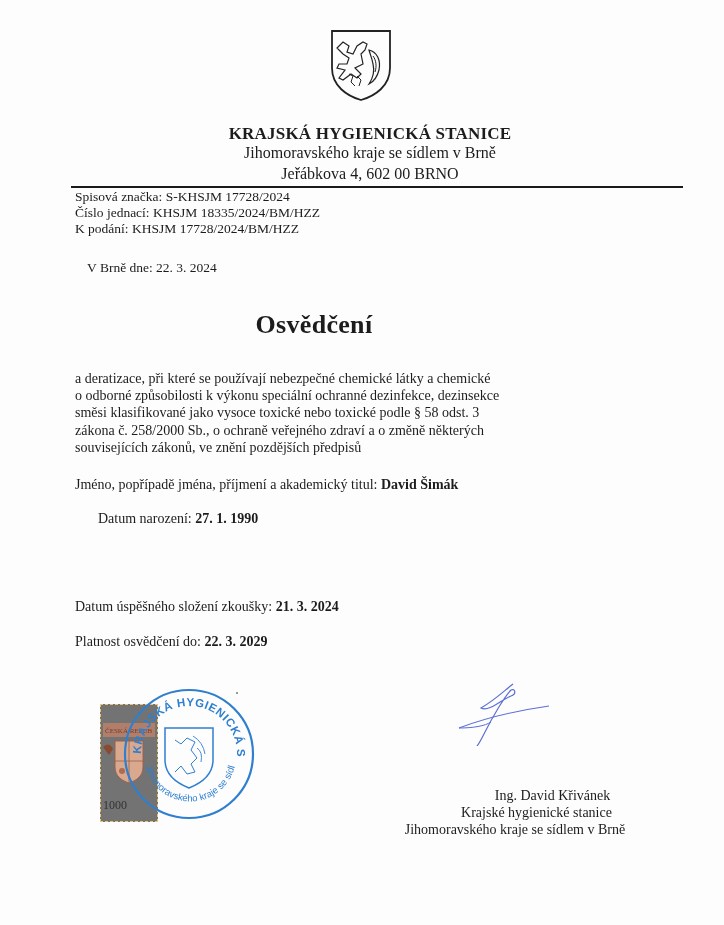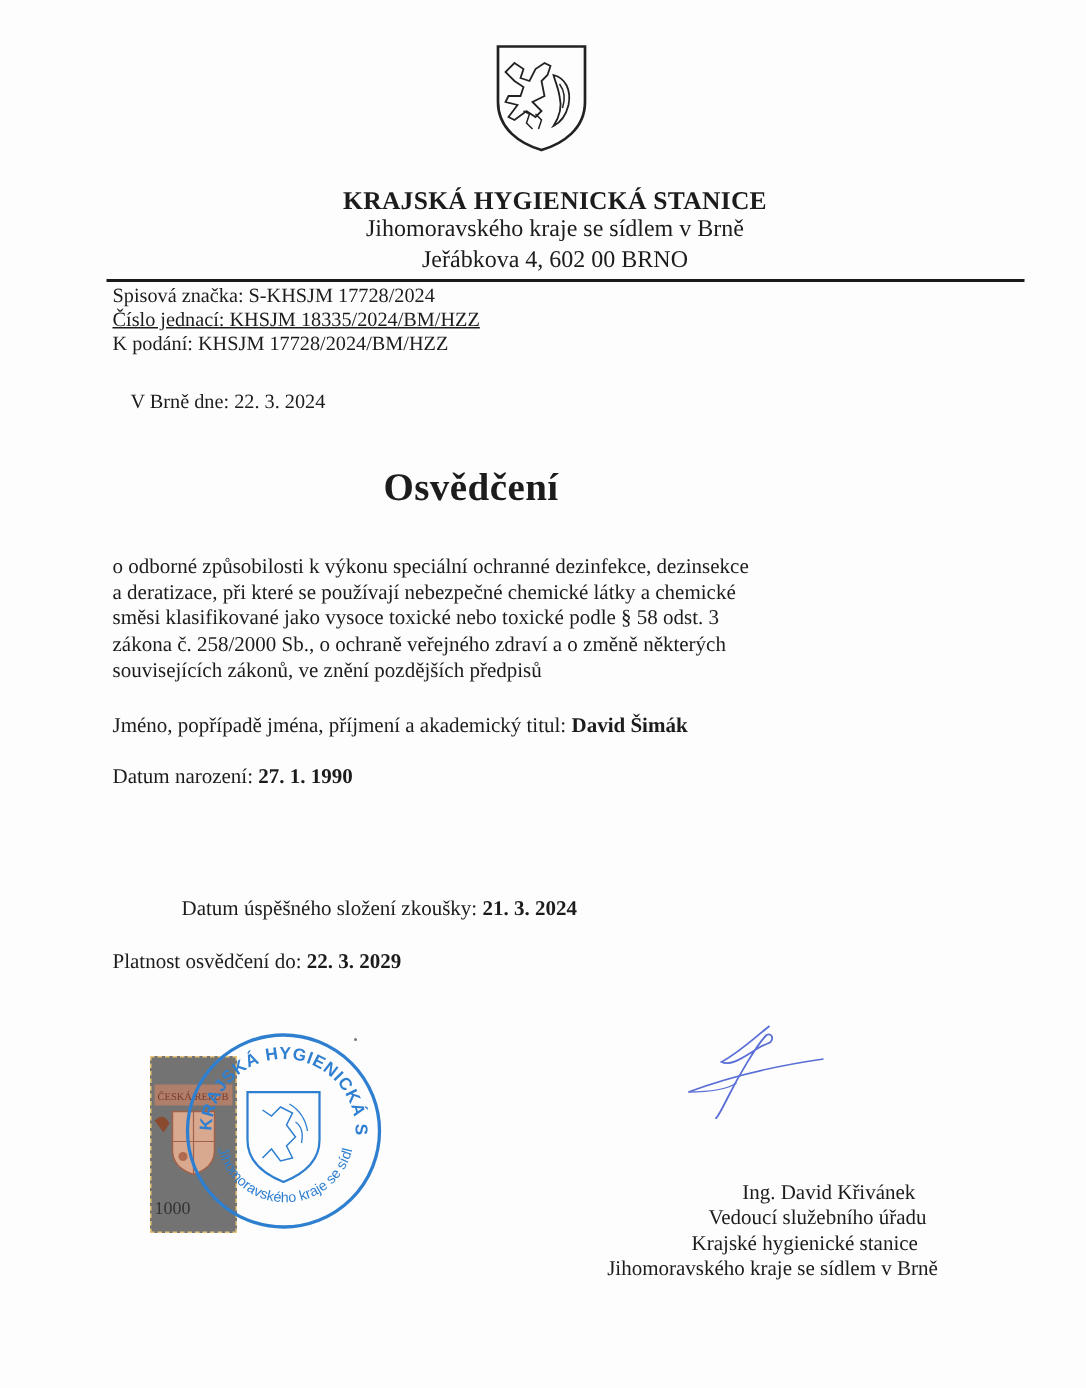--- a/index.html
+++ b/index.html
@@ -8,31 +8,31 @@
     font-family: "Liberation Serif", "DejaVu Serif", serif; color: #1c1c1c;
   }
   .page { position: absolute; inset: 0; padding-left: 26px; }
   .emblem { position: absolute; left: 329px; top: 28px; width: 64px; height: 74px; }
   .hdr { position: absolute; left: 0; width: 724px; text-align: center; white-space: nowrap; }
   .hdr-title { top: 124px; left: 8px; font-size: 17px; font-weight: bold; letter-spacing: 0.2px; }
   .hdr-sub { top: 144px; left: 8px; font-size: 16px; }
   .hdr-addr { top: 165px; left: 8px; font-size: 16px; }
   .rule { position: absolute; left: 71px; top: 186px; width: 612px; height: 2px; background: #1a1a1a; }
   .ref { position: absolute; left: 75px; font-size: 13.5px; white-space: nowrap; line-height: 16px; }
-  .ref1 { top: 189px; } .ref2 { top: 205px; text-decoration: underline; } .ref3 { top: 221px; }
+  .ref1 { top: 189px; } .ref2 { top: 205px; } .ref3 { top: 221px; }
   .date { position: absolute; left: 75px; top: 260px; font-size: 13.5px; margin-left: 12px; }
   .doc-title { position: absolute; left: 0; width: 628px; top: 310px; text-align: center; font-size: 26px; font-weight: bold; letter-spacing: 0.3px; }
   .para { position: absolute; left: 75px; top: 370px; width: 520px; font-size: 14px; line-height: 17.2px; }
   .para span { display: block; white-space: nowrap; }
   .field { position: absolute; left: 75px; font-size: 14px; white-space: nowrap; line-height: 17px; }
   .field b { font-weight: bold; }
   .f-name { top: 476px; }
-  .f-birth { top: 510px; }
+  .f-birth { top: 510px; margin-left: 23px; }
   .f-addr { top: 545px; }
-  .f-exam { top: 598px; margin-left: 46px; }
+  .f-exam { top: 598px; }
   .f-valid { top: 633px; }
   .revenue { position: absolute; left: 100px; top: 704px; width: 56px; height: 116px; background: #737373; border: 1px dashed #e9c57c; }
   .seal { position: absolute; left: 119px; top: 684px; width: 140px; height: 140px; }
   .sig { position: absolute; left: 455px; top: 676px; width: 100px; height: 70px; }
   .signblock { position: absolute; left: 350px; top: 787px; width: 330px; font-size: 14px; line-height: 17px; text-align: center; }
   .signblock div { white-space: nowrap; }
   .sb1 { padding-left: 75px; } .sb2 { padding-left: 60px; } .sb3 { padding-left: 43px; } .sb4 { padding-left: 0; }
   .dot { position: absolute; width: 2px; height: 2px; background: #777; border-radius: 1px; }
 </style>
 </head>
@@ -55,22 +55,22 @@
 
   <div class="ref ref1">Spisová značka: S-KHSJM 17728/2024</div>
   <div class="ref ref2">Číslo jednací: KHSJM 18335/2024/BM/HZZ</div>
   <div class="ref ref3">K podání: KHSJM 17728/2024/BM/HZZ</div>
 
   <div class="date">V Brně dne: 22. 3. 2024</div>
 
   <div class="doc-title">Osvědčení</div>
 
   <div class="para">
+    <span>a deratizace, při které se používají nebezpečné chemické látky a chemické</span>
     <span>o odborné způsobilosti k výkonu speciální ochranné dezinfekce, dezinsekce</span>
-    <span>a deratizace, při které se používají nebezpečné chemické látky a chemické</span>
     <span>směsi klasifikované jako vysoce toxické nebo toxické podle § 58 odst. 3</span>
     <span>zákona č. 258/2000 Sb., o ochraně veřejného zdraví a o změně některých</span>
     <span>souvisejících zákonů, ve znění pozdějších předpisů</span>
   </div>
 
   <div class="field f-name">
     <span>Jméno, popřípadě jména, příjmení a akademický titul: </span><b>David Šimák</b>
   </div>
 
   <div class="field f-birth">
@@ -118,17 +118,16 @@
   <div class="dot" style="left:236px; top:692px;"></div>
 
   <svg class="sig" viewBox="0 0 100 70">
     <path d="M58 8 C50 14 40 24 26 32 C34 36 46 24 56 20 C62 18 60 12 56 14 C50 20 38 40 30 56 C26 64 24 68 22 70" fill="none" stroke="#5a6fd6" stroke-width="1.2"></path>
     <path d="M4 52 C20 46 52 36 94 30" fill="none" stroke="#5a6fd6" stroke-width="1.1"></path>
     <path d="M4 52 C18 52 30 50 36 46" fill="none" stroke="#5a6fd6" stroke-width="1"></path>
   </svg>
 
   <div class="signblock">
     <div class="sb1">Ing. David Křivánek</div>
-    <div class="sb2">Vedoucí služebního úřadu</div>
     <div class="sb3">Krajské hygienické stanice</div>
     <div class="sb4">Jihomoravského kraje se sídlem v Brně</div>
   </div>
 </div>
 
 </body></html>

